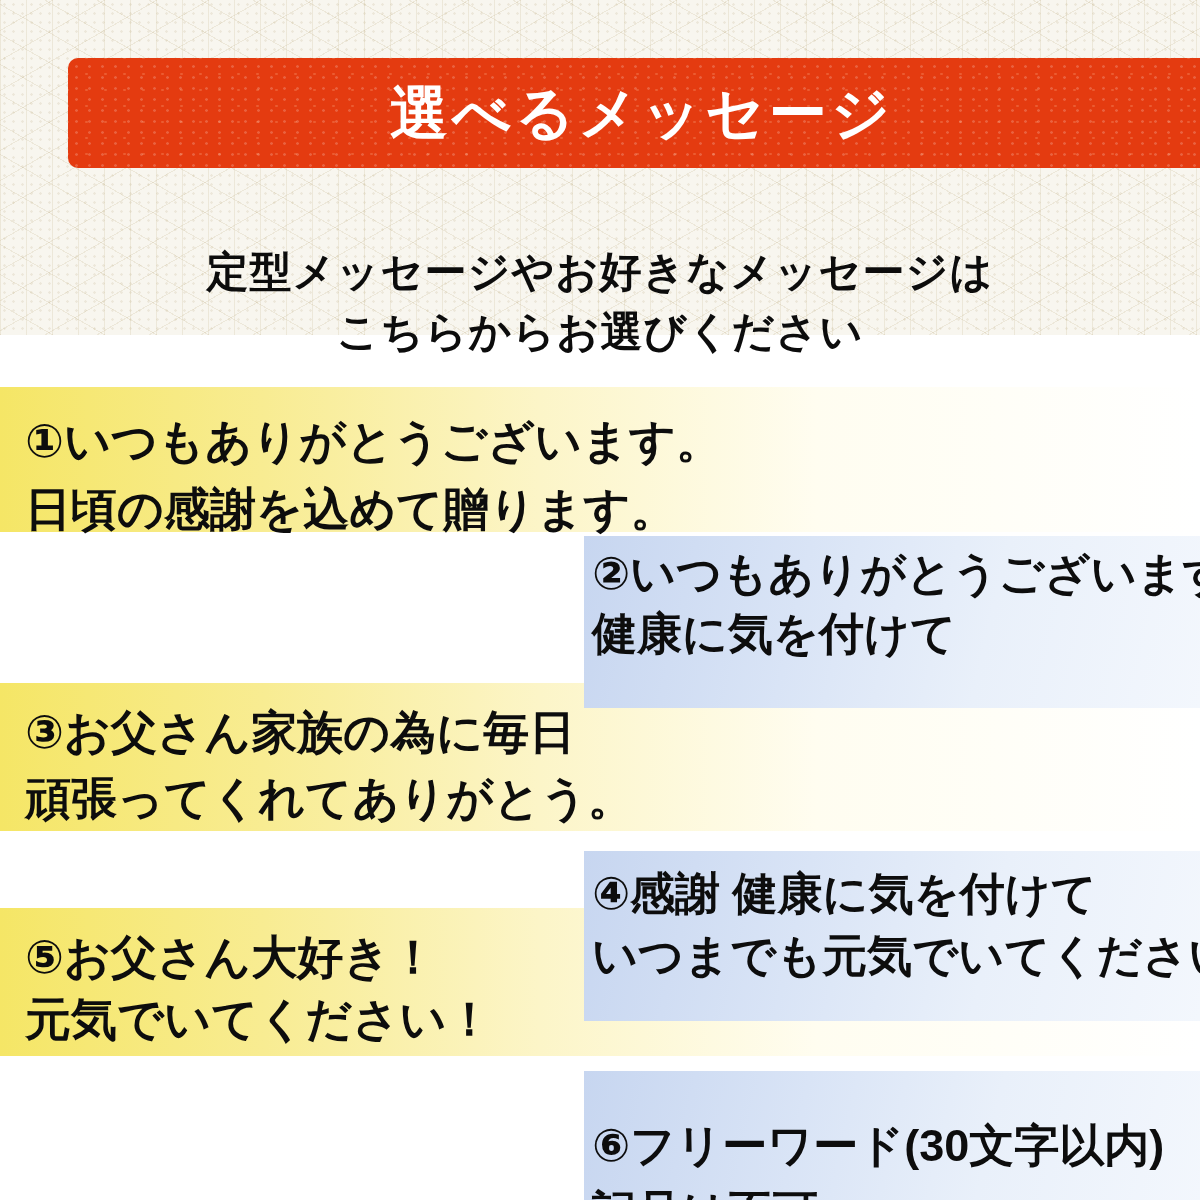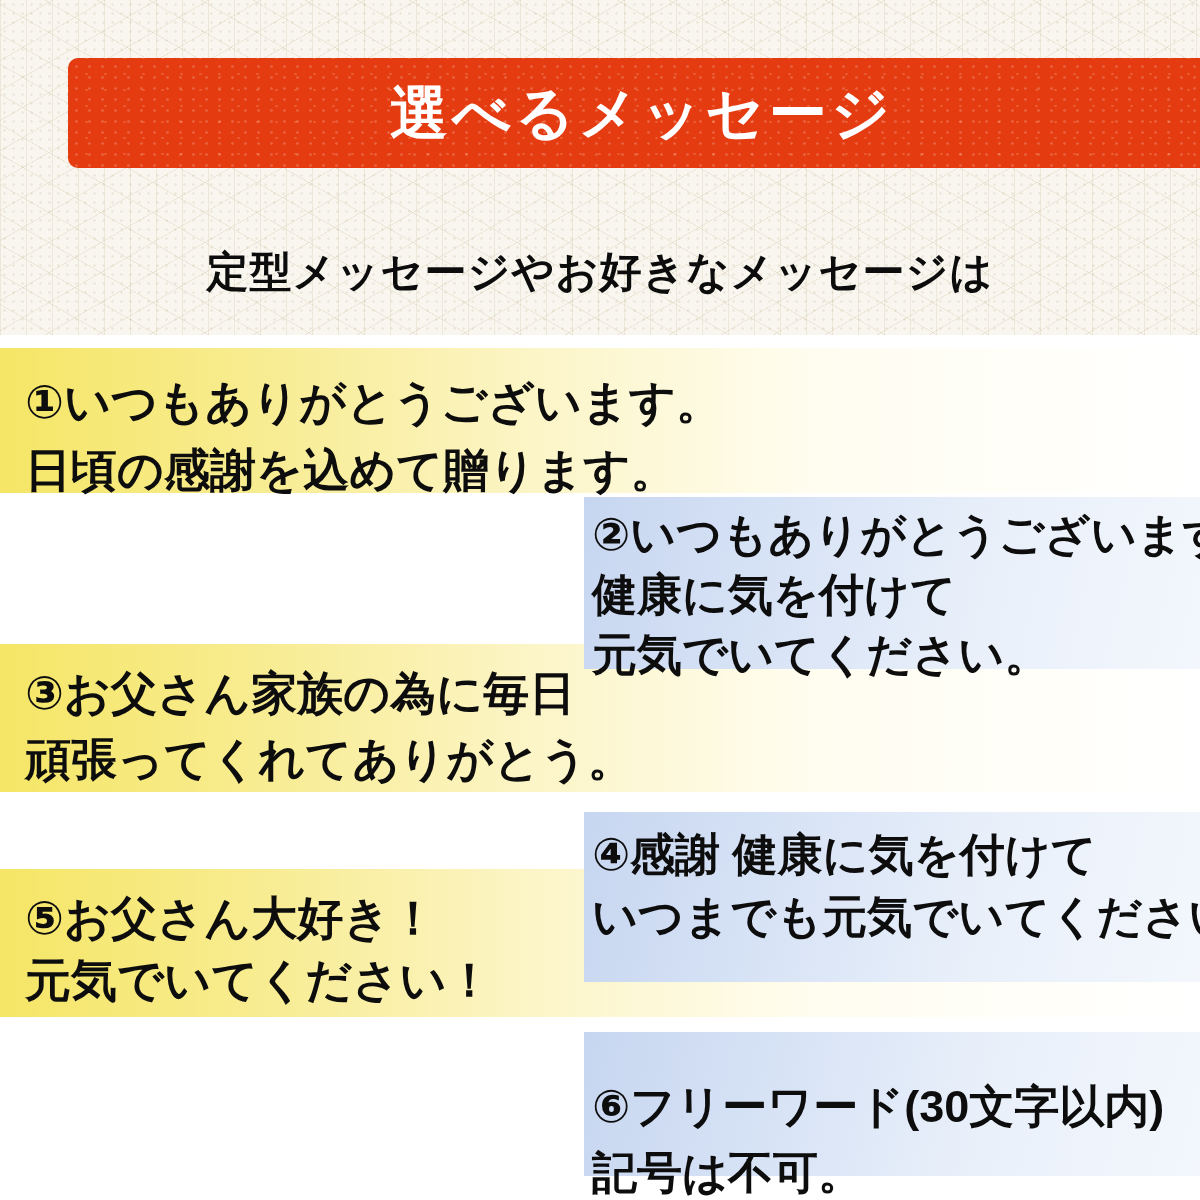--- a/index.html
+++ b/index.html
@@ -40,21 +40,21 @@
     text-align:center;
   }
   
   .subtitle{
     position:absolute;left:0;top:203px;width:1200px;
     text-align:center;font-size:42px;line-height:60px;letter-spacing:1px;
     color:#0c0c0c;
     margin-top:39px;
   }
   
-  .panel{position:absolute;box-sizing:border-box;}
+  .panel{position:absolute;box-sizing:border-box;margin-top:39px;}
   .panel .line{white-space:nowrap;}
   .panel.yellow{
     left:0;width:1200px;z-index:1;
     background:linear-gradient(90deg,#f5e666 0%,#f8ec92 22%,#fcf5c8 45%,#fffdf0 68%,#ffffff 100%);
     font-size:46px;
     padding-left:25px;
   }
   .panel.blue{
     left:584px;width:616px;z-index:2;
     background:linear-gradient(103deg,#c7d6f0 0%,#d9e4f6 35%,#e9f0fa 65%,#f3f7fd 100%);
@@ -72,32 +72,32 @@
 <body>
 
 <div class="stage">
 
   <div class="header-band">
     <div class="banner">
       <div class="banner-title">選べるメッセージ</div>
     </div>
     <div class="subtitle">
       <div>定型メッセージやお好きなメッセージは</div>
+      <div>こちらからお選びください</div>
     </div>
   </div>
 
   <div class="panel yellow p1">
     <div class="line">①いつもありがとうございます。</div>
     <div class="line">日頃の感謝を込めて贈ります。</div>
   </div>
 
   <div class="panel blue p2">
     <div class="line">②いつもありがとうございます。</div>
     <div class="line">健康に気を付けて</div>
-    <div class="line">元気でいてください。</div>
   </div>
 
   <div class="panel yellow p3">
     <div class="line">③お父さん家族の為に毎日</div>
     <div class="line">頑張ってくれてありがとう。</div>
   </div>
 
   <div class="panel blue p4">
     <div class="line">④感謝 健康に気を付けて</div>
     <div class="line">いつまでも元気でいてください。</div>

